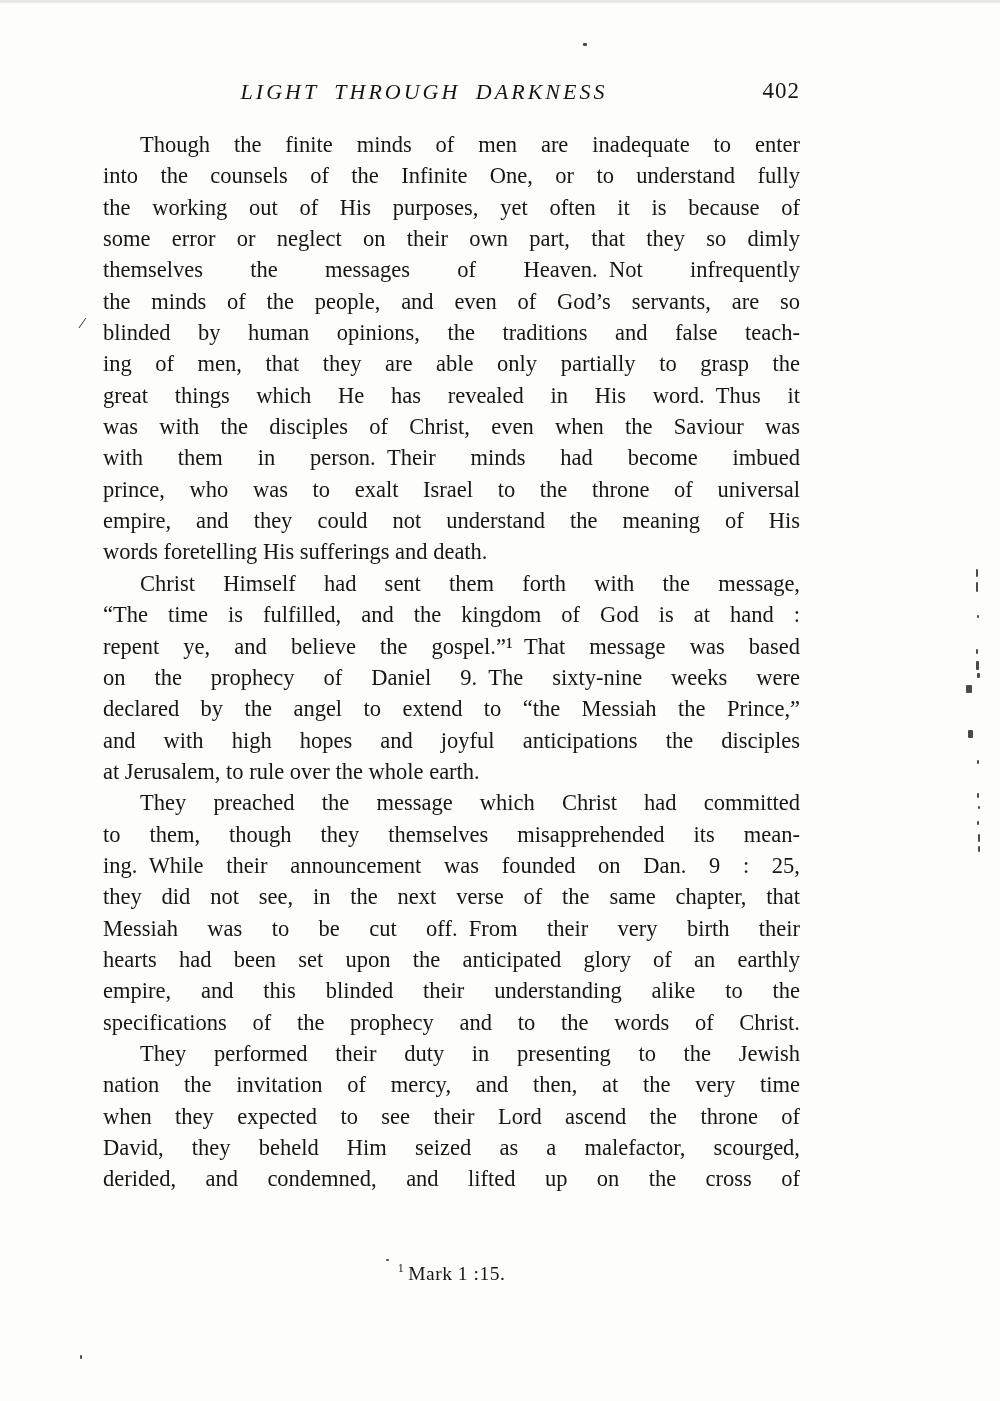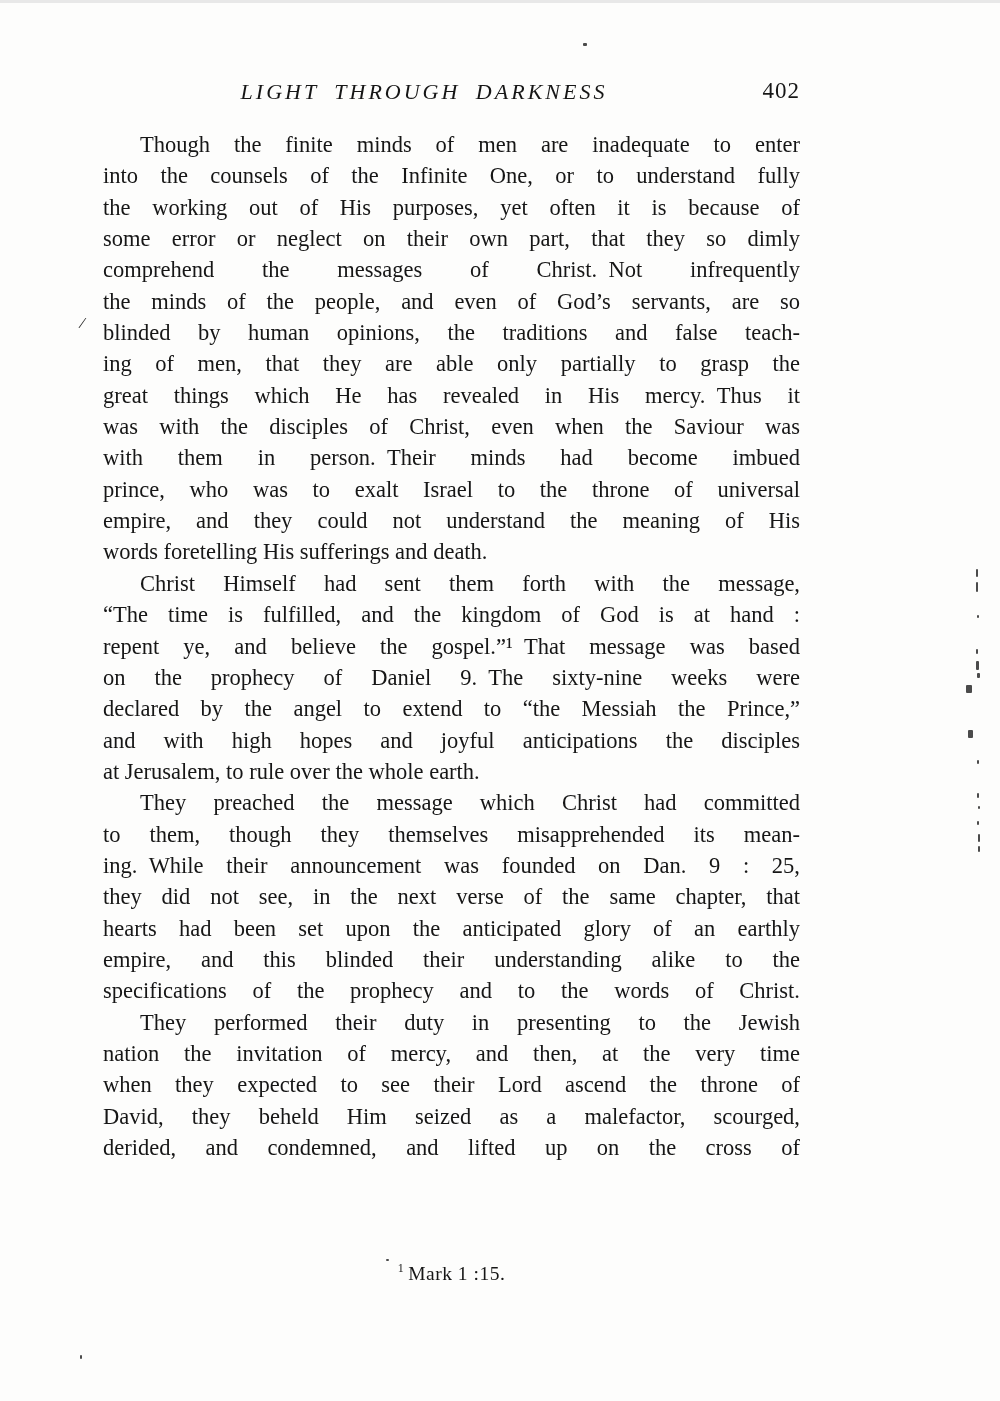--- a/index.html
+++ b/index.html
@@ -55,41 +55,42 @@
     <div class="head-title">LIGHT THROUGH DARKNESS</div>
     <div class="head-page">402</div>
   </header>
 
   <main class="body-text">
 
   <div class="line j indent">Though the finite minds of men are inadequate to enter</div>
       <div class="line j">into the counsels of the Infinite One, or to understand fully</div>
       <div class="line j">the working out of His purposes, yet often it is because of</div>
       <div class="line j">some error or neglect on their own part, that they so dimly</div>
-      <div class="line j">comprehend the messages of Christ. Not infrequently</div>
+      <div class="line j">themselves the messages of Heaven. Not infrequently</div>
       <div class="line j">the minds of the people, and even of God’s servants, are so</div>
       <div class="line j">blinded by human opinions, the traditions and false teach-</div>
       <div class="line j">ing of men, that they are able only partially to grasp the</div>
-      <div class="line j">great things which He has revealed in His mercy. Thus it</div>
+      <div class="line j">great things which He has revealed in His word. Thus it</div>
       <div class="line j">was with the disciples of Christ, even when the Saviour was</div>
       <div class="line j">with them in person. Their minds had become imbued</div>
       <div class="line j">prince, who was to exalt Israel to the throne of universal</div>
       <div class="line j">empire, and they could not understand the meaning of His</div>
       <div class="line nl">words foretelling His sufferings and death.</div>
       <div class="line j indent">Christ Himself had sent them forth with the message,</div>
       <div class="line j">“The time is fulfilled, and the kingdom of God is at hand :</div>
       <div class="line j">repent ye, and believe the gospel.”¹ That message was based</div>
       <div class="line j">on the prophecy of Daniel 9. The sixty-nine weeks were</div>
       <div class="line j">declared by the angel to extend to “the Messiah the Prince,”</div>
       <div class="line j">and with high hopes and joyful anticipations the disciples</div>
       <div class="line nl">at Jerusalem, to rule over the whole earth.</div>
       <div class="line j indent">They preached the message which Christ had committed</div>
       <div class="line j">to them, though they themselves misapprehended its mean-</div>
       <div class="line j">ing. While their announcement was founded on Dan. 9 : 25,</div>
       <div class="line j">they did not see, in the next verse of the same chapter, that</div>
+      <div class="line j">Messiah was to be cut off. From their very birth their</div>
       <div class="line j">hearts had been set upon the anticipated glory of an earthly</div>
       <div class="line j">empire, and this blinded their understanding alike to the</div>
       <div class="line j">specifications of the prophecy and to the words of Christ.</div>
       <div class="line j indent">They performed their duty in presenting to the Jewish</div>
       <div class="line j">nation the invitation of mercy, and then, at the very time</div>
       <div class="line j">when they expected to see their Lord ascend the throne of</div>
       <div class="line j">David, they beheld Him seized as a malefactor, scourged,</div>
       <div class="line j">derided, and condemned, and lifted up on the cross of</div>
     </main>
 

